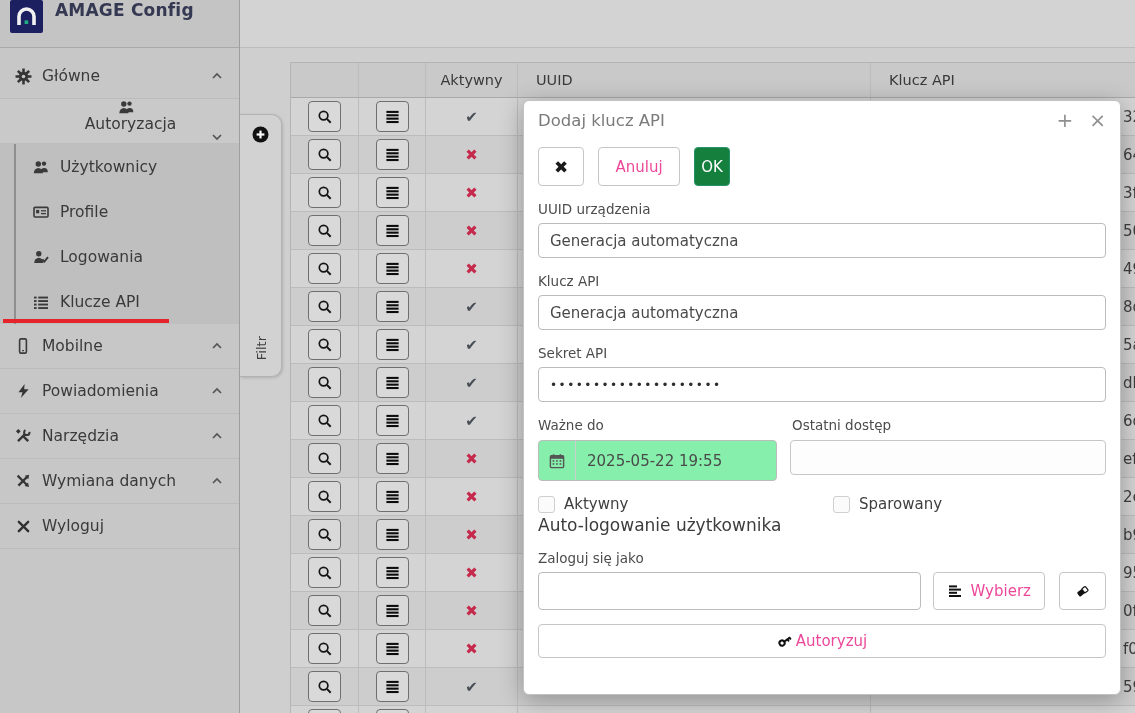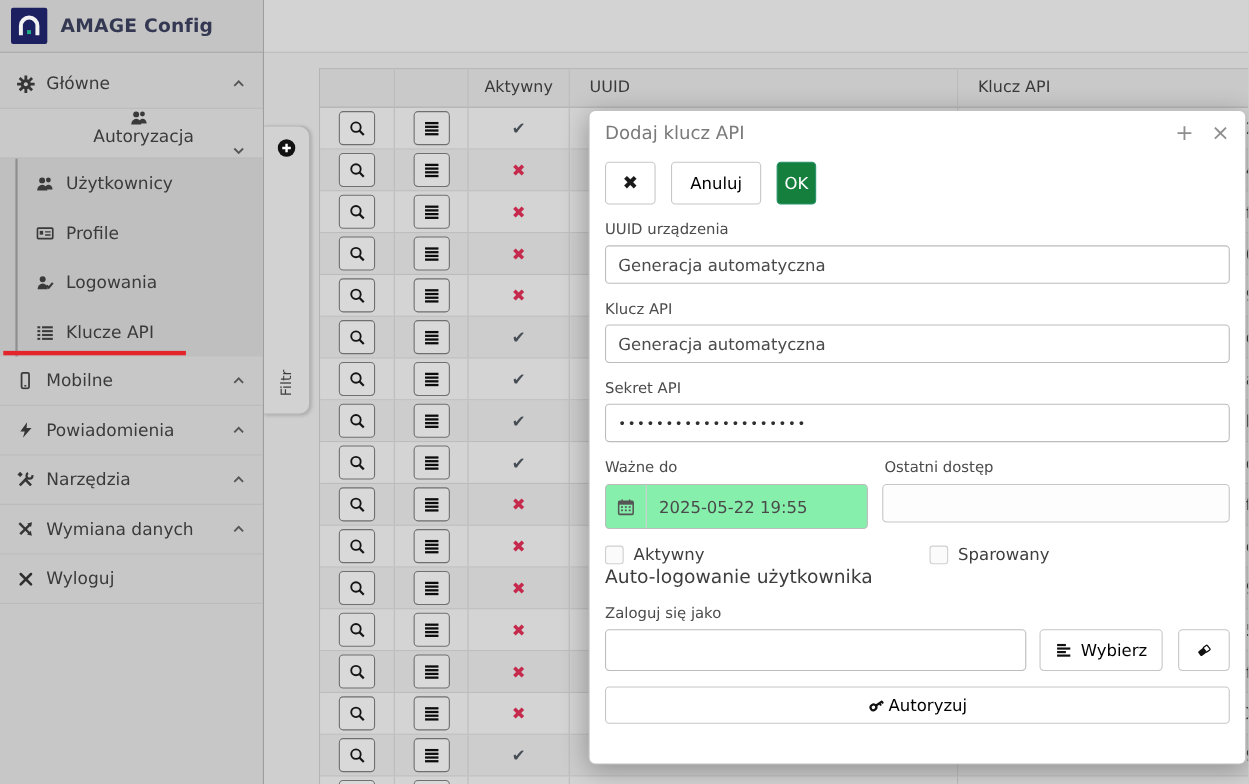--- a/index.html
+++ b/index.html
@@ -2,21 +2,21 @@
 <html><head>
 <meta charset="utf-8">
 <style>
   * { margin:0; padding:0; box-sizing:border-box; }
   html,body { width:1135px; height:713px; overflow:hidden; }
   body { font-family:"DejaVu Sans","Liberation Sans",sans-serif; background:#cfcfcf; position:relative; color:#3b3b3b; }
   svg { display:block; }
 
   
   .sidebar { position:absolute; left:0; top:0; width:240px; height:713px; background:#c7c7c7; border-right:1px solid #9e9e9e; z-index:5; }
-  .brand { height:48px; background:#c4c4c4; border-bottom:1px solid #a9a9a9; display:flex; align-items:center; padding-left:10px; }
+  .brand { height:48px; background:#c4c4c4; border-bottom:1px solid #a9a9a9; display:flex; align-items:flex-start; padding-left:10px; }
   .logo { width:33px; height:33px; background:#1d2060; border-radius:2px; display:flex; align-items:center; justify-content:center; }
   .brand-title { margin-left:12px; font-size:17px; font-weight:bold; color:#343852; letter-spacing:.2px; }
   .nav { margin-top:6px; }
   .nav-item { height:45px; display:flex; align-items:center; padding-left:13px; cursor:pointer; border-bottom:1px solid rgba(0,0,0,.05); position:relative; }
   .nav-ico { width:20px; display:flex; justify-content:center; color:#353535; }
   .nav-label { margin-left:9px; font-size:15.5px; color:#3a3a3a; }
   .nav-chevron { margin-left:auto; margin-right:16px; color:#555; }
   .group { background:#bfbfbf; }
   .group > .nav-item.parent { background:#c9c9c9;flex-direction:column; }
   .sublist { border-left:2px solid #8f8f8f; margin-left:14px; }
@@ -42,27 +42,27 @@
   .c4 { width:353px; padding-left:18px; }
   .c5 { flex:1; border-right:none; position:relative; overflow:hidden; }
   .thead .cell { background:transparent; }
   .gbtn { width:33px; height:31px; border:1px solid #6f6f6f; border-radius:4px; background:#d9d9d9; display:flex; align-items:center; justify-content:center; cursor:pointer; padding:0; }
   .mark { font-size:15px; }
   .mark-ok { color:#474d55; }
   .mark-no { color:#c5294b; font-weight:bold; }
   .frag { position:absolute; left:252px; font-size:15px; color:#3f3f3f; white-space:nowrap; }
 
   
-  .dialog { position:absolute; left:535px; top:100px; width:598px; height:595px; background:#ffffff; border:1px solid #c2c2c2; border-radius:6px; box-shadow:0 5px 24px rgba(0,0,0,.30); z-index:10; padding:0 14px; }
+  .dialog { position:absolute; left:523px; top:100px; width:598px; height:595px; background:#ffffff; border:1px solid #c2c2c2; border-radius:6px; box-shadow:0 5px 24px rgba(0,0,0,.30); z-index:10; padding:0 14px; }
   .dlg-titlebar { height:38px; display:flex; align-items:center; }
   .dlg-title { font-size:16.5px; color:#7a7a7a; }
   .dlg-win-icons { margin-left:auto; display:flex; gap:16px; color:#8f8f8f; font-size:20px; }
   .dlg-win-icons span { cursor:pointer; line-height:1; }
   .toolbar { display:flex; gap:14px; margin-top:8px; }
-  .btn { height:39px; border:1px solid #c6c6c6; border-radius:4px; background:#fff; font-size:15px; color:#000000; display:inline-flex; align-items:center; justify-content:center; cursor:pointer; font-family:inherit; }
+  .btn { height:39px; border:1px solid #c6c6c6; border-radius:4px; background:#fff; font-size:15px; color:#ec4899; display:inline-flex; align-items:center; justify-content:center; cursor:pointer; font-family:inherit; }
   .btn-x { width:46px; font-size:17px; font-weight:bold; color:#1a1a1a; }
   .btn-cancel { width:82px; }
   .btn-ok { width:36px; background:#15803d; border-color:#27926c; color:#fff; }
   .flabel { font-size:13.5px; color:#4c4c4c; margin:15px 0 6px; }
   .inp { height:35px; width:100%; border:1px solid #bcbcbc; border-radius:4px; font-size:15px; color:#4a4a4a; padding:0 11px; background:#fff; font-family:inherit; outline:none; }
   .inp-secret { font-size:12px; letter-spacing:1.5px; color:#2e2e2e; }
   .lblrow { position:relative; margin-top:15px; margin-bottom:6px; height:17px; }
   .lblrow .flabel { margin:0; position:absolute; left:0; top:0; }
   .lblrow .lbl2 { left:254px; }
   .row2 { display:flex; }

